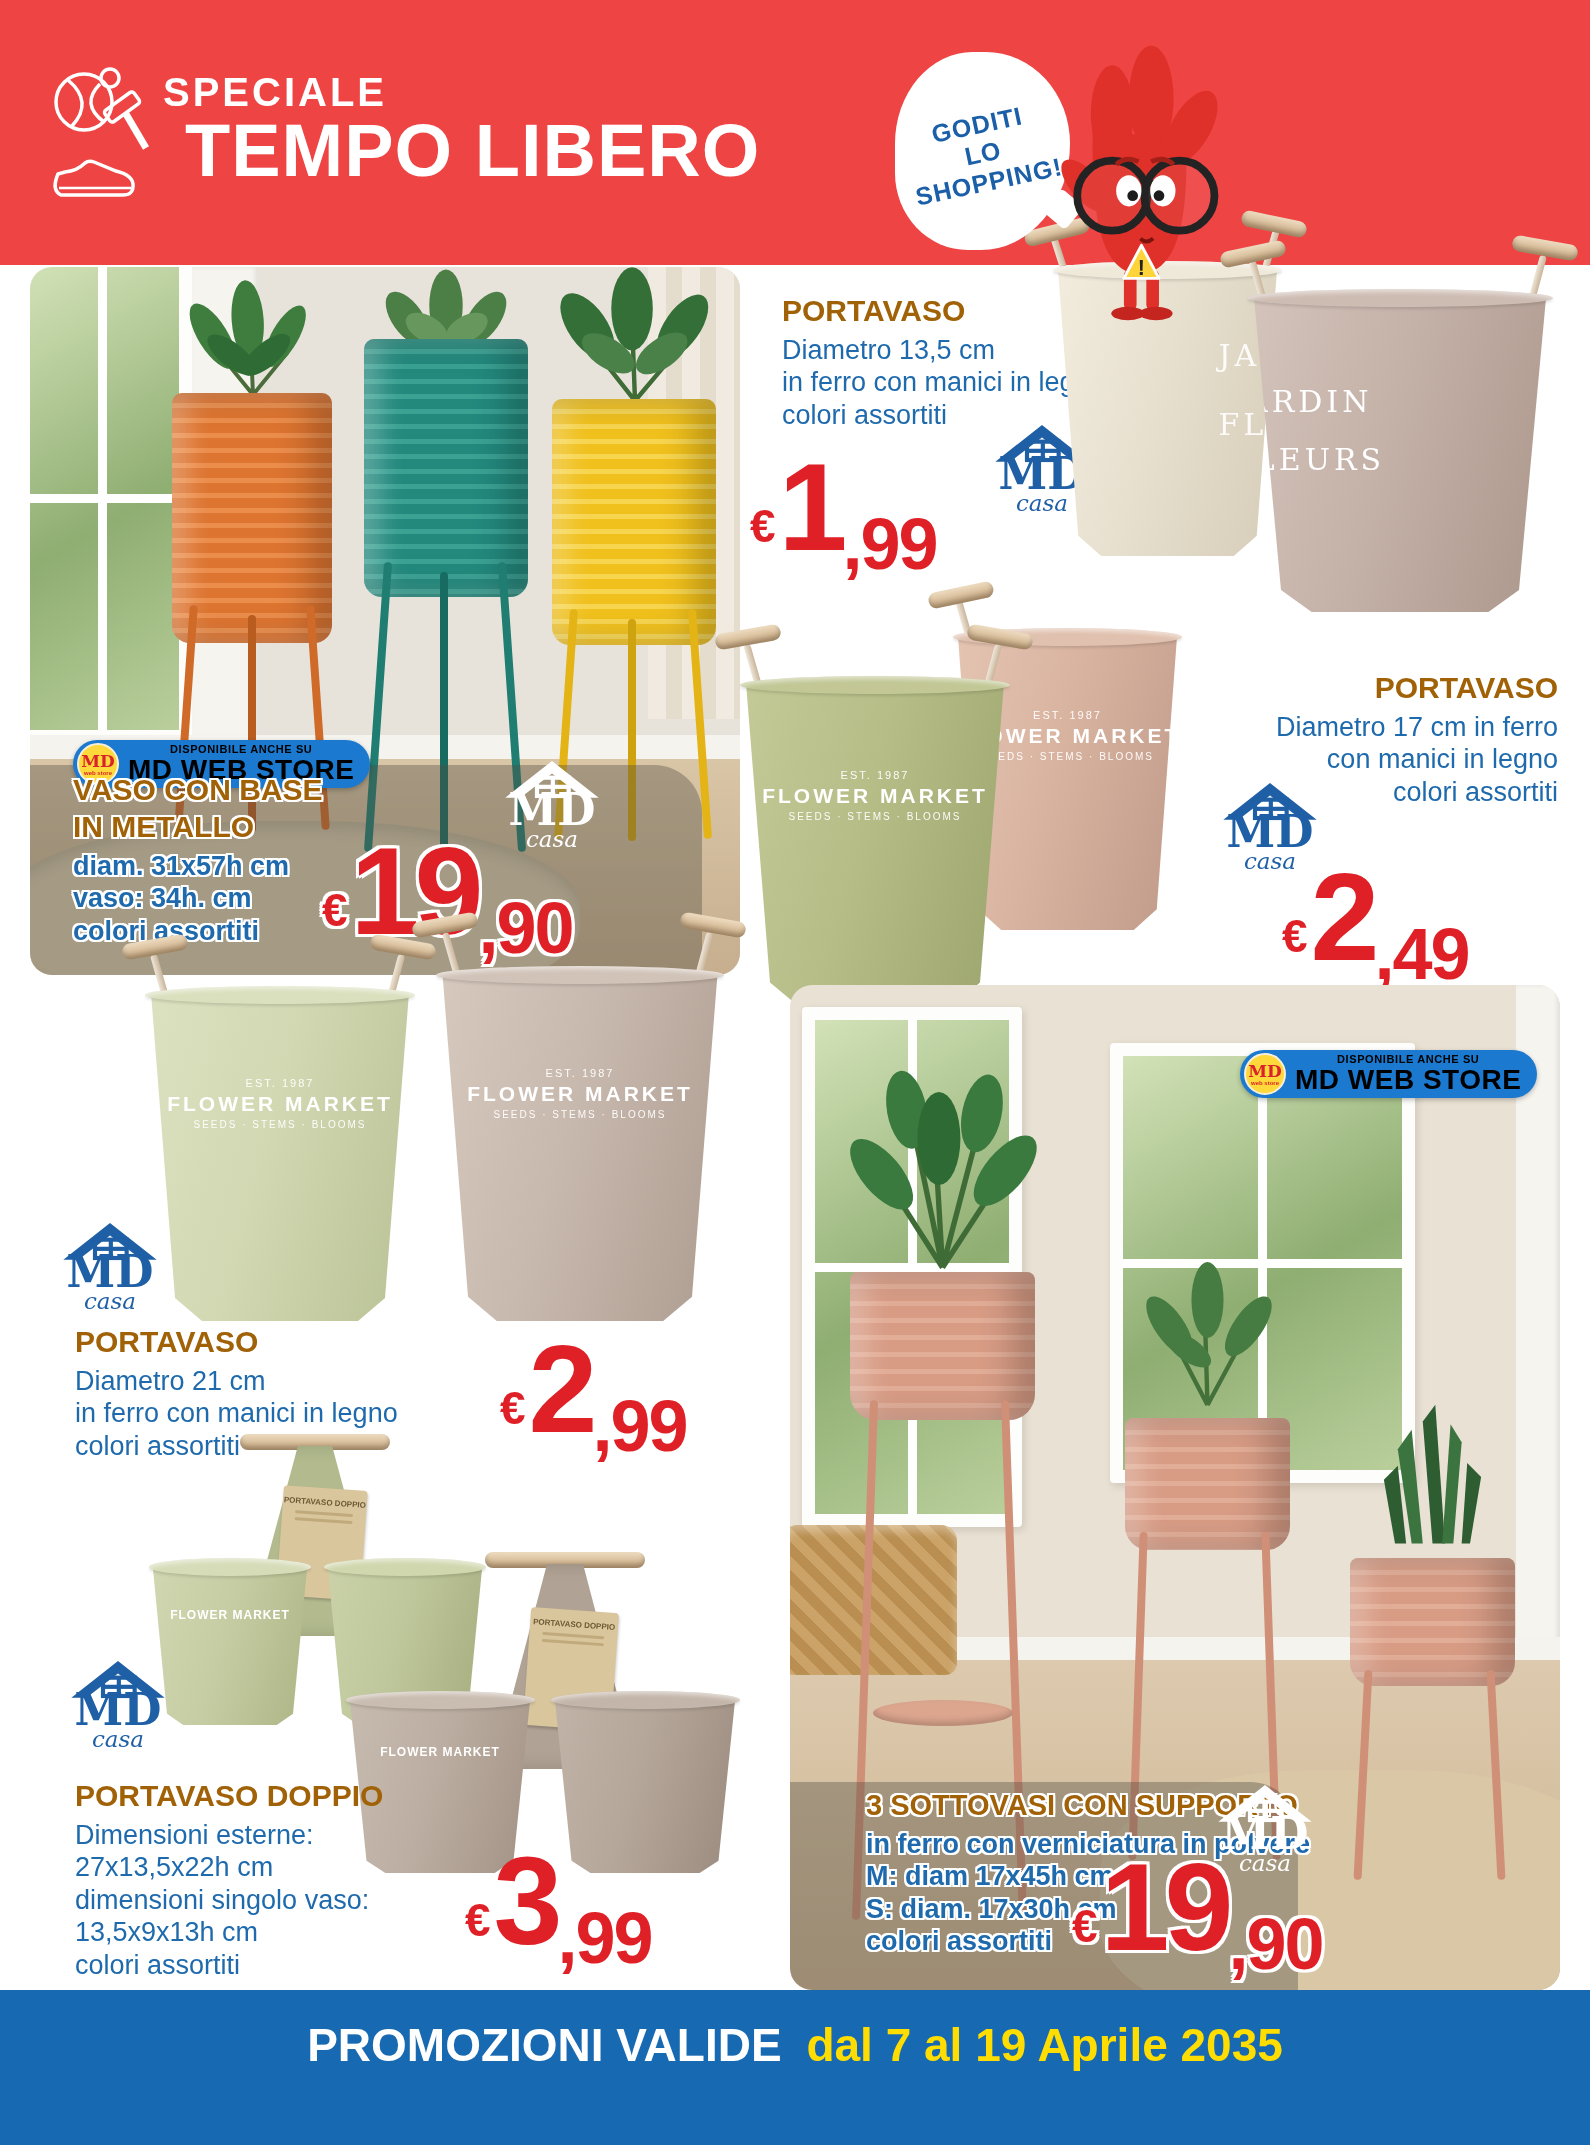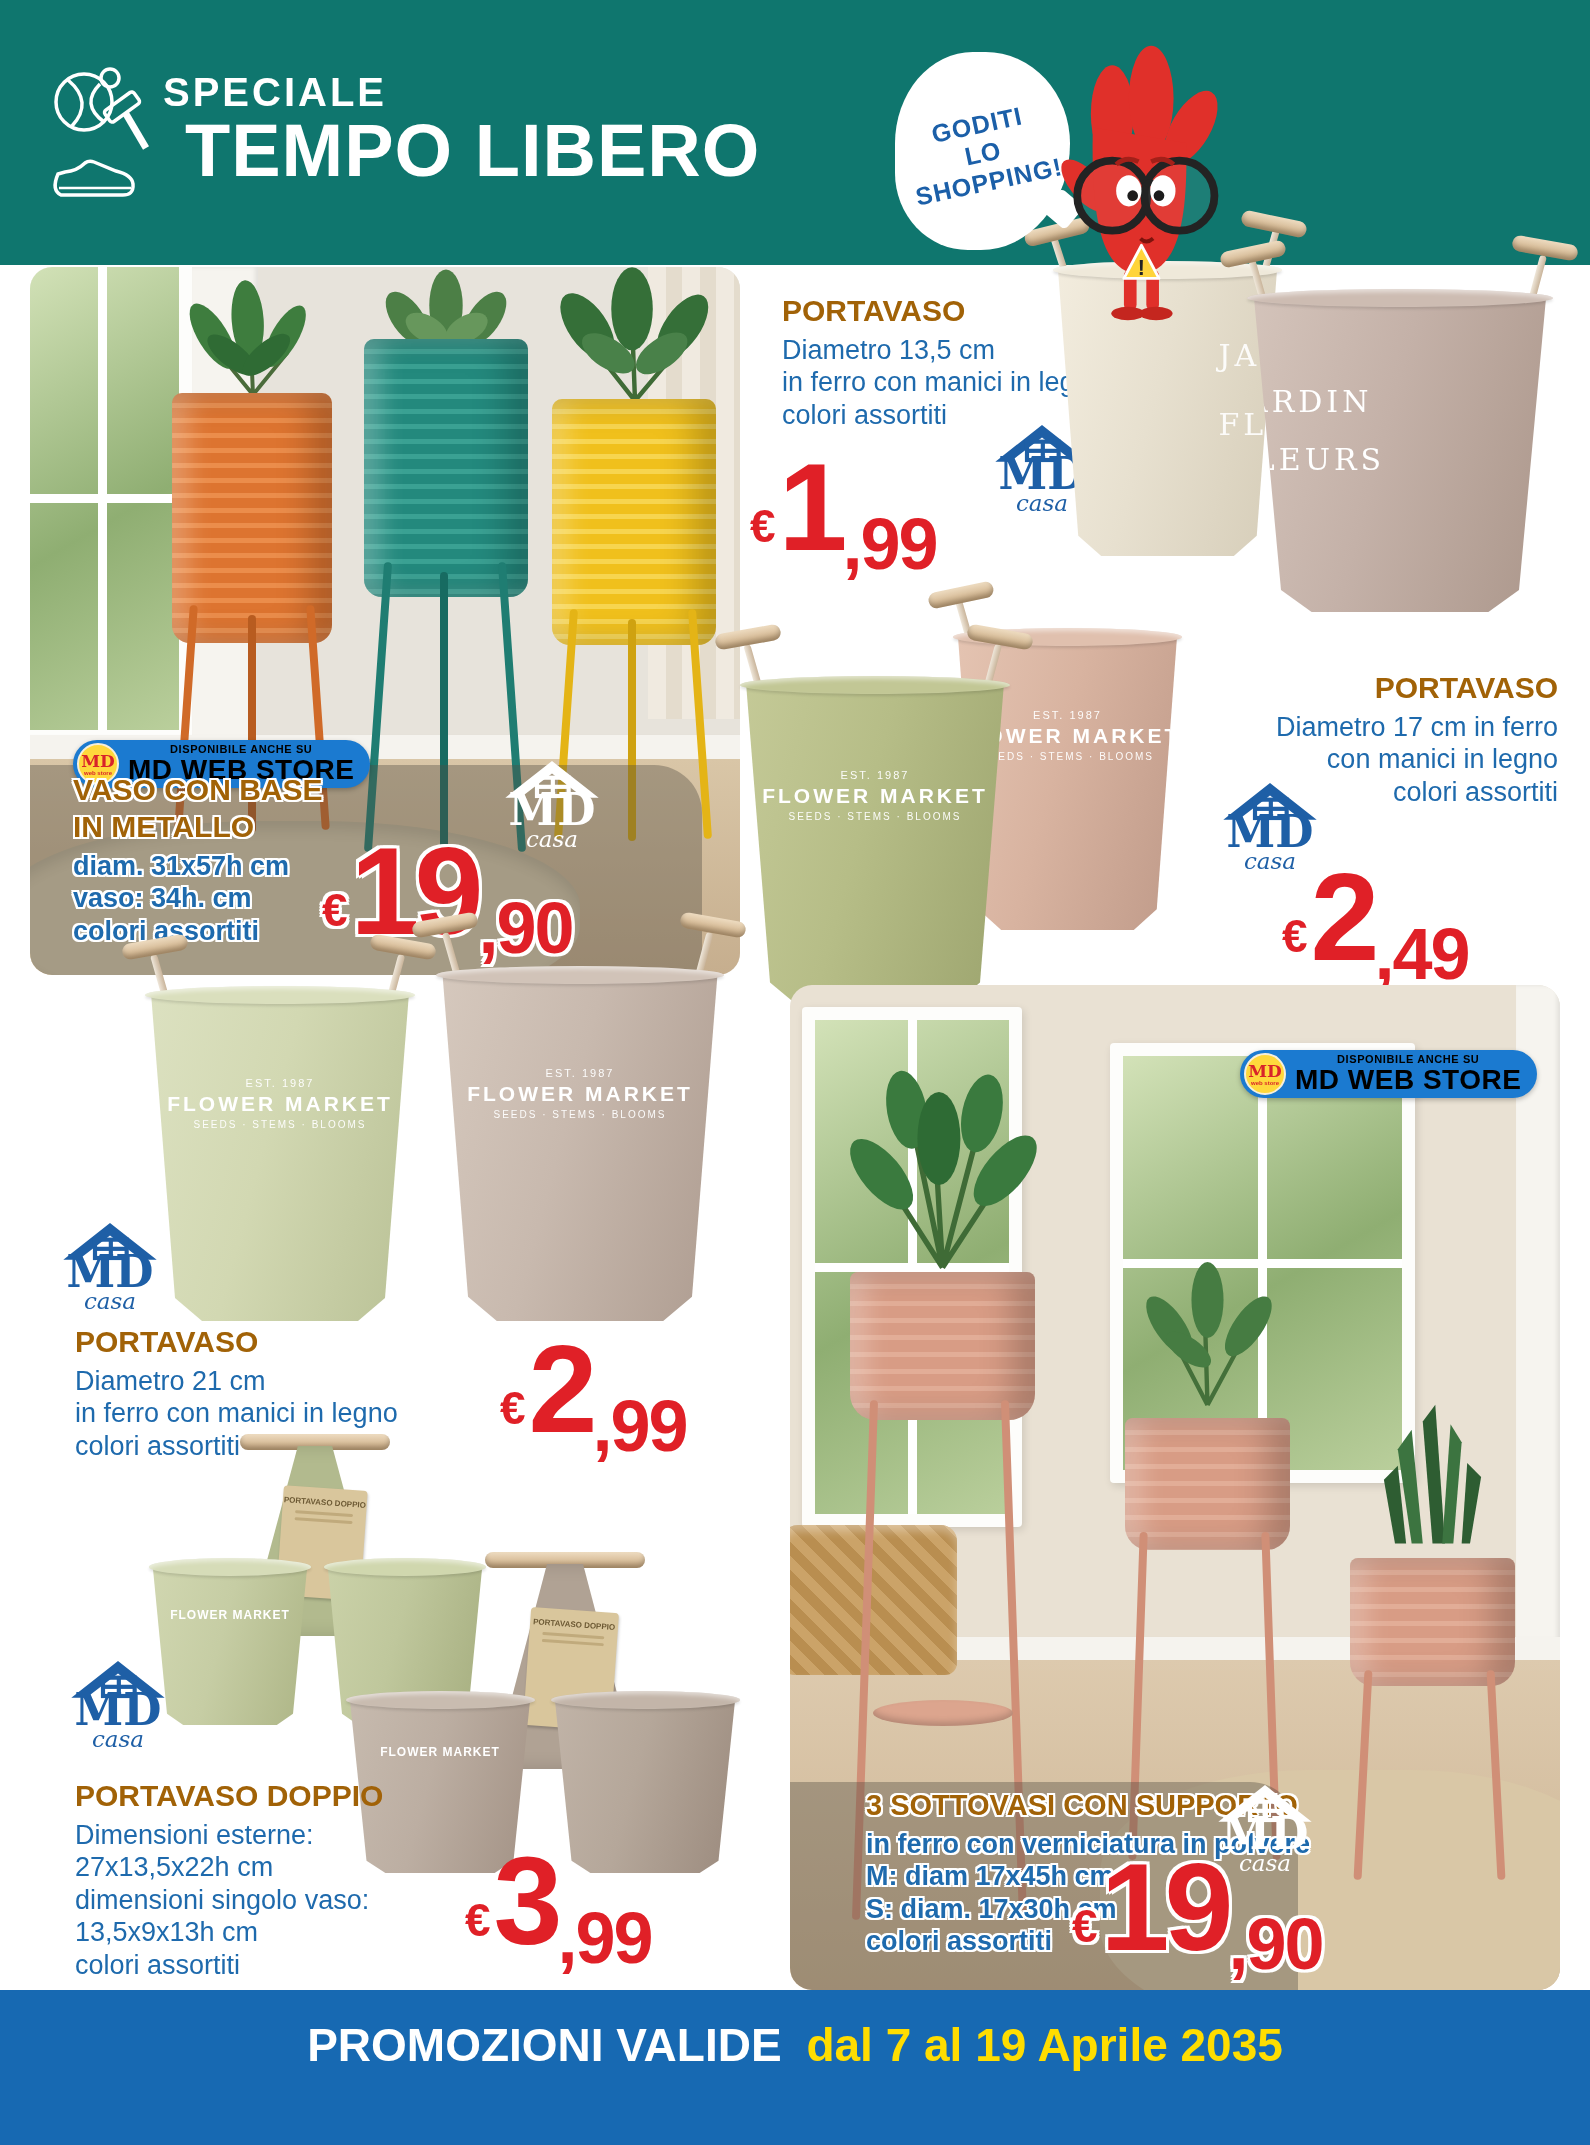--- a/index.html
+++ b/index.html
@@ -1,21 +1,21 @@
 <!DOCTYPE html>
 <html><head>
 <meta charset="utf-8">
 <style>
   html,body{margin:0;padding:0;background:#fff;}
   *{box-sizing:border-box;}
   .page{position:relative;width:1590px;height:2145px;background:#fff;overflow:hidden;
         font-family:"Liberation Sans",sans-serif;margin:0 auto;}
 
   
-  .hdr{position:absolute;left:0;top:0;width:1590px;height:265px;background:#0f766e;}
+  .hdr{position:absolute;left:0;top:0;width:1590px;height:265px;background:#ef4444;}
   .hdr-icons{position:absolute;left:48px;top:62px;width:110px;height:150px;}
   .kicker{position:absolute;left:163px;top:70px;color:#fff;font-size:40px;font-weight:700;letter-spacing:3px;}
   .title{position:absolute;left:185px;top:108px;color:#fff;font-size:74px;font-weight:800;letter-spacing:1px;}
   .bubble{position:absolute;left:895px;top:52px;width:175px;height:198px;background:#fff;
           border-radius:48% 52% 55% 45% / 50% 50% 58% 42%;z-index:4;}
   .bubble::after{content:"";position:absolute;right:-8px;bottom:26px;width:30px;height:30px;background:#fff;
           transform:rotate(40deg);border-radius:5px;}
   .bubble-text{position:absolute;left:8px;top:58px;width:160px;text-align:center;transform:rotate(-12deg);
           color:#1b5fa8;font-weight:800;font-size:25px;line-height:1.15;letter-spacing:1px;}
   .mascot{position:absolute;left:1042px;top:38px;width:195px;height:292px;z-index:6;}

